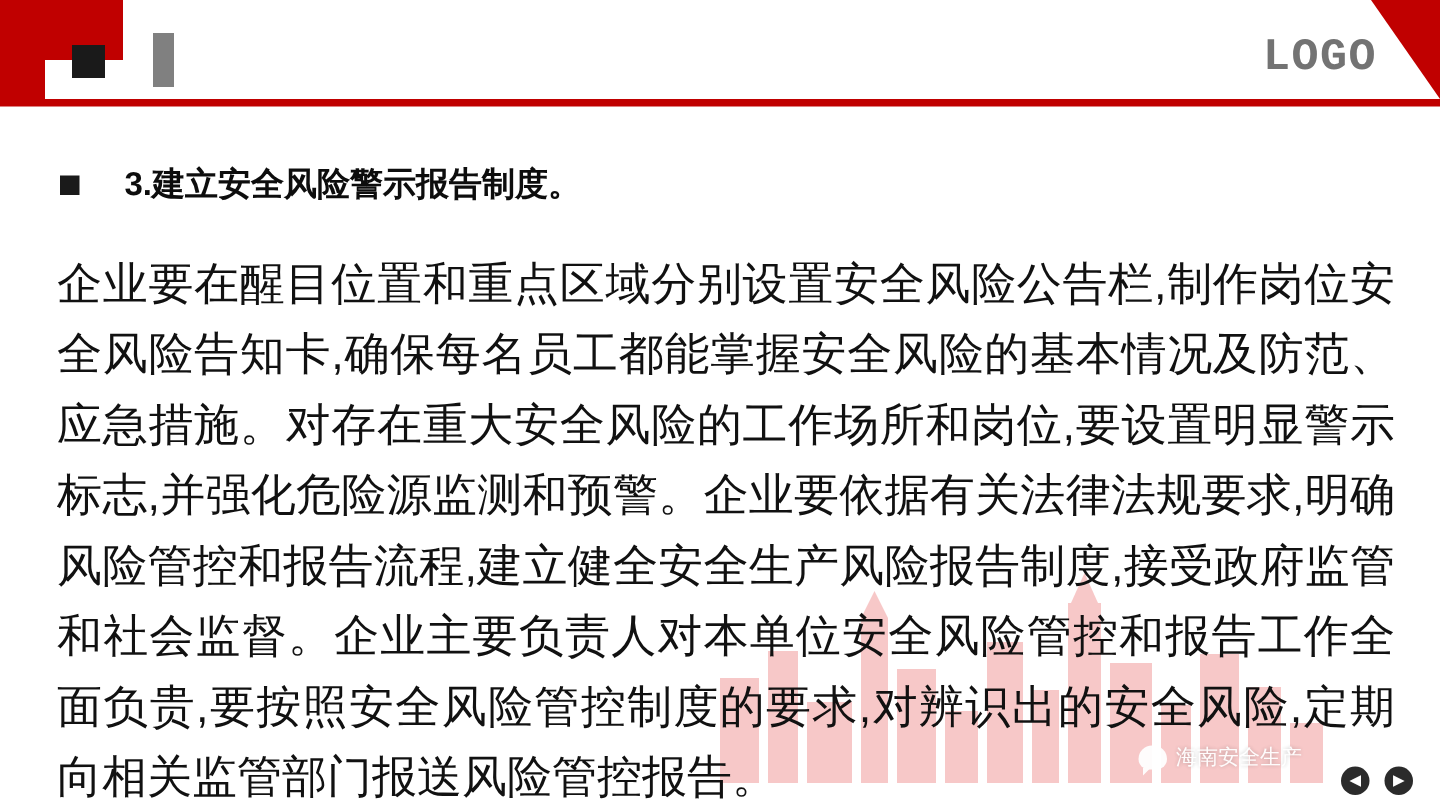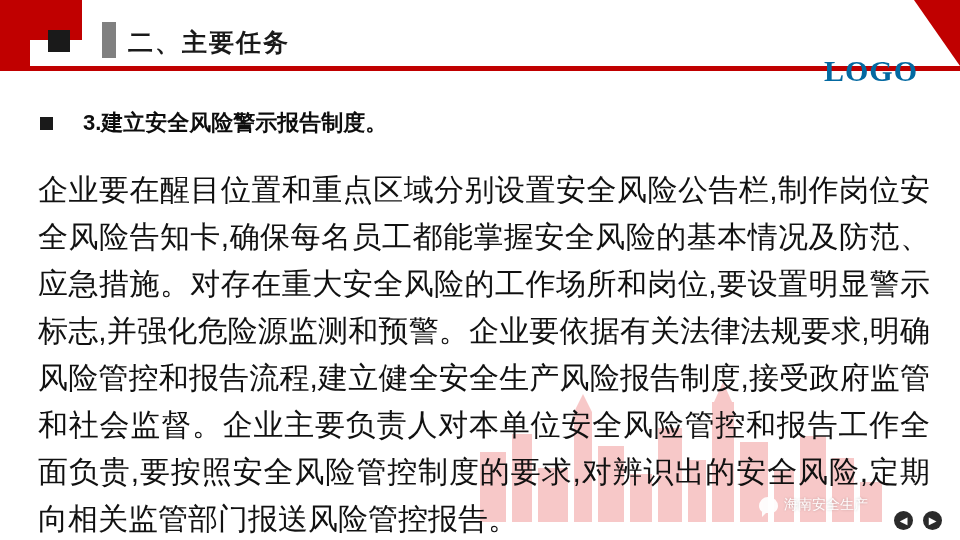--- a/index.html
+++ b/index.html
@@ -65,24 +65,23 @@
     top: 66px; left: 0;
     width: 960px;
     height: 5px;
     background: #c00000;
   }
   .header-logo {
     position: absolute;
     top: 22px; right: 42px;
     font-size: 30px;
     font-weight: bold;
-    color: #0369a1;
-    font-family: Liberation Serif, serif;
+    color: #737373;
+    font-family: Liberation Mono, monospace;
     letter-spacing: 1px;
-    margin-top: 32px;
   }
   .header-corner {
     position: absolute;
     top: 0; right: 0;
     width: 0; height: 0;
     border-top: 66px solid #c00000;
     border-left: 46px solid transparent;
   }
 
   
@@ -180,21 +179,20 @@
 </head>
 <body>
 
 <div id="slide">
 
   <div class="header">
     <div class="header-red-block"></div>
     <div class="header-red-block2"></div>
     <div class="header-dark-square"></div>
     <div class="header-gray-bar"></div>
-    <div class="header-title">二、主要任务</div>
     <div class="header-rule"></div>
     <div class="header-logo">LOGO</div>
     <div class="header-corner"></div>
   </div>
 
   <div class="bullet-row">
     <span class="bullet-square"></span>
     <span class="bullet-title">3.建立安全风险警示报告制度。</span>
   </div>
 

